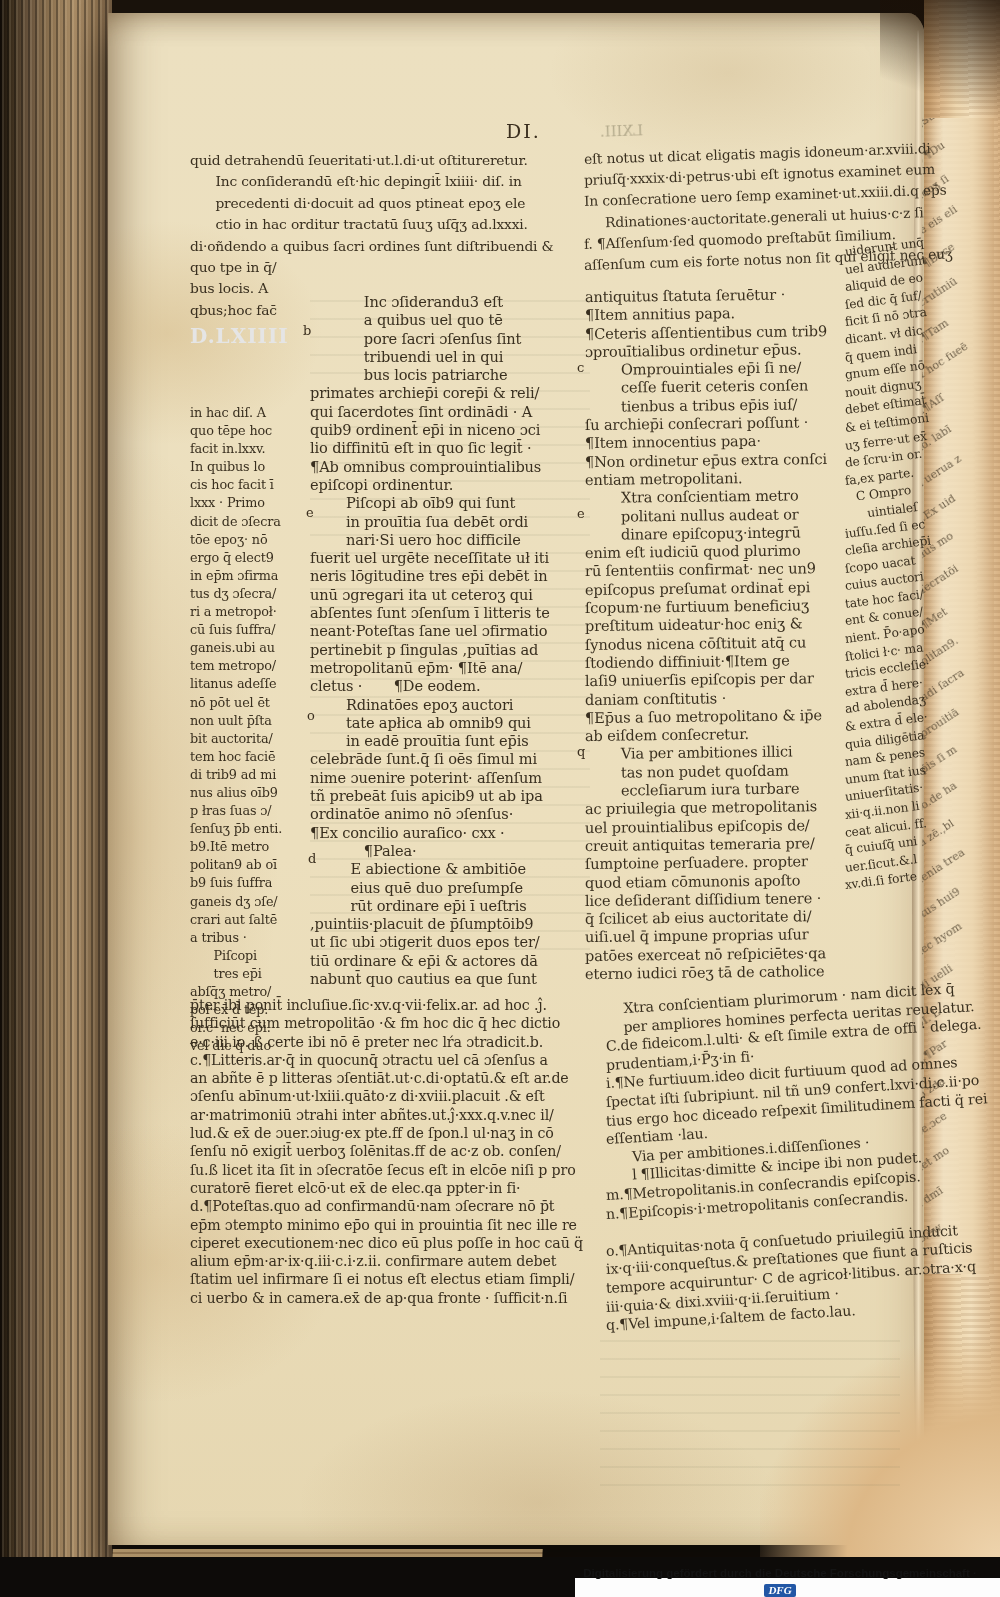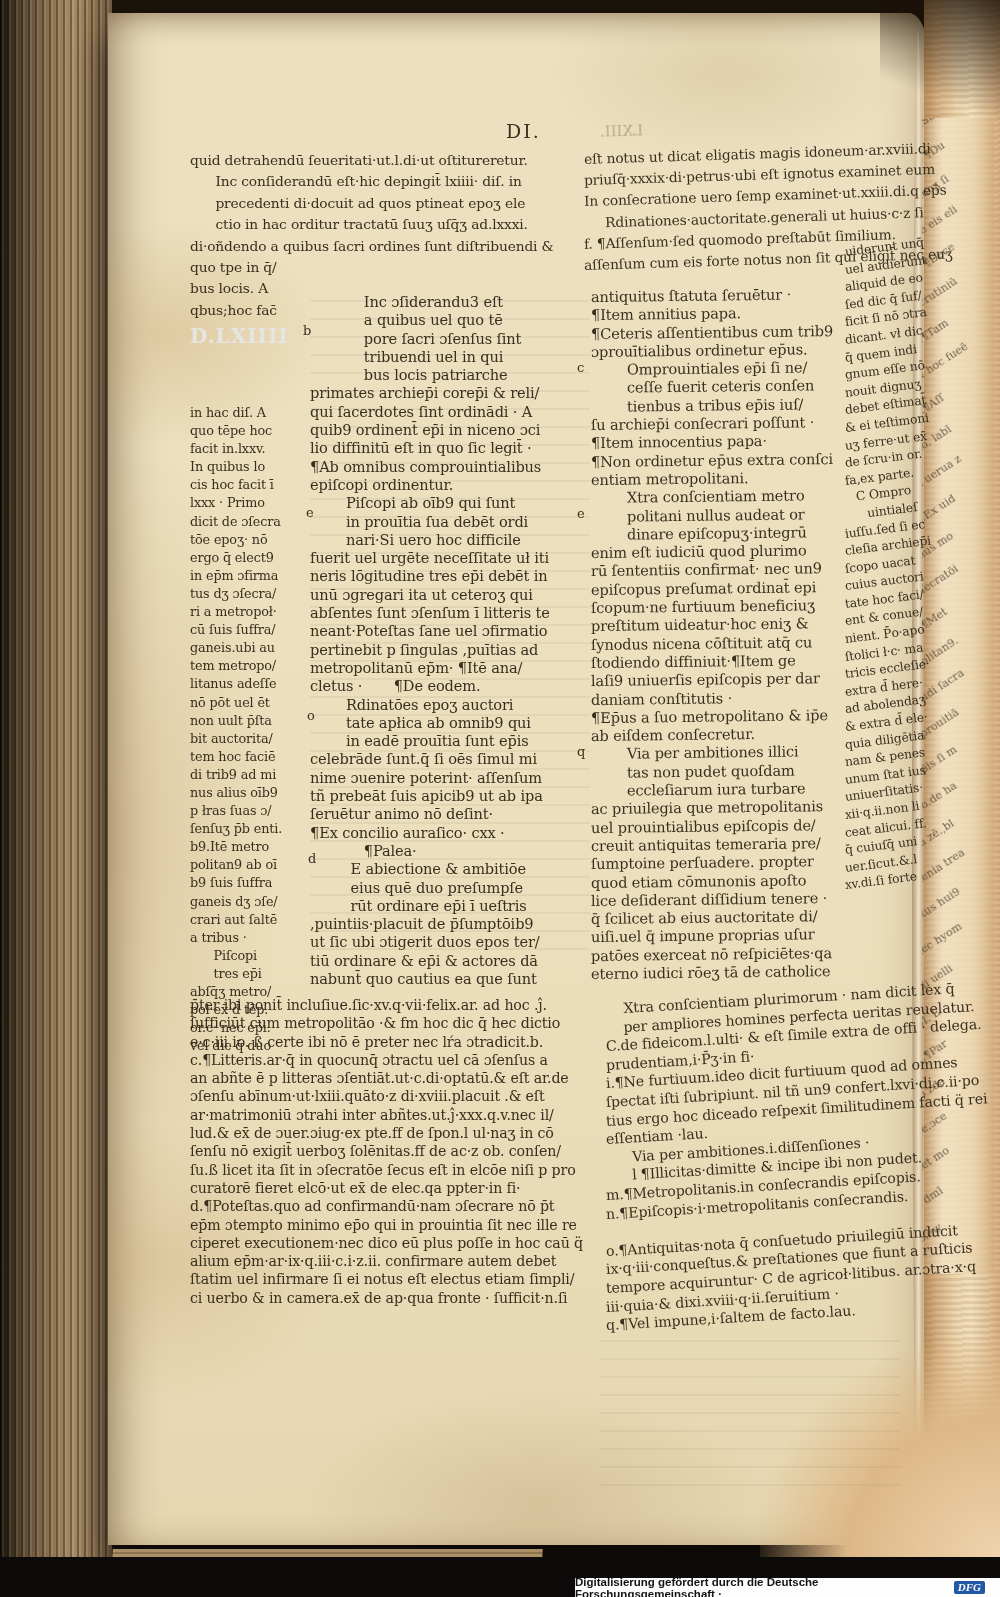--- a/index.html
+++ b/index.html
@@ -47,40 +47,40 @@
   .nextpage .ln{height:36px;font-size:11px;color:#4a3d2a;opacity:.78;white-space:pre;
     transform:rotate(-33deg);transform-origin:0 50%;filter:blur(.3px);}
   
   .tb{position:absolute;color:#392f1f;}
   .tb .ln{white-space:pre;letter-spacing:-0.15px;}
   #blk-topleft{left:190px;top:150px;font-size:13.8px;line-height:21.4px;}
   #blk-topright{left:584px;top:149px;font-size:13.8px;line-height:21.2px;}
   #blk-topright .ln{transform:rotate(-1.8deg);transform-origin:0 50%;}
   #blk-leftgloss{left:190px;top:368px;width:120px;font-size:12.8px;line-height:18.1px;margin-top:36px;}
   #blk-center{left:310px;top:293px;font-size:14.6px;line-height:18.3px;}
-  #blk-right{left:585px;top:288px;font-size:14.6px;line-height:18.3px;margin-left:6px;}
+  #blk-right{left:585px;top:288px;font-size:14.6px;line-height:18.3px;}
   #blk-right .ln{transform:rotate(-0.7deg);transform-origin:0 50%;}
   #blk-rightgloss{left:845px;top:244px;font-size:12.3px;line-height:17.6px;}
   #blk-rightgloss .ln{transform:rotate(-7deg);transform-origin:0 50%;}
   #blk-bottomleft{left:190px;top:996px;font-size:14.2px;line-height:18.3px;}
   #blk-bottomright{left:606px;top:1000px;font-size:14.2px;line-height:18.6px;}
   #blk-bottomright .ln{transform:rotate(-3.4deg);transform-origin:0 50%;}
   
   .running-title{position:absolute;left:506px;top:120px;font-size:19px;letter-spacing:2px;color:#3a2e1e;}
   .showthrough{position:absolute;left:600px;top:122px;font-size:15px;color:rgba(95,90,62,.38);
     transform:scaleX(-1) rotate(2deg);filter:blur(.7px);}
   .dist-heading{position:absolute;left:190px;top:324px;font-size:20px;font-weight:700;letter-spacing:1px;color:#e5e5e5;}
   .glt{position:absolute;font-size:13px;color:#3b2f1f;}
   #g0{left:303px;top:323px;} #g1{left:306px;top:505px;} #g2{left:307px;top:708px;}
   #g3{left:308px;top:851px;} #g4{left:577px;top:360px;} #g5{left:577px;top:506px;}
   #g6{left:577px;top:744px;}
   
   .black-bar{position:absolute;left:0;right:0;bottom:0;height:40px;background:#0d0b09;}
   .white-bar{position:absolute;left:575px;right:0;bottom:0;height:19px;background:#fdfdfd;
-    display:flex;align-items:center;justify-content:flex-end;gap:5px;padding-right:15px;box-sizing:border-box;}
+    display:flex;align-items:center;justify-content:flex-end;gap:5px;padding-right:15px;box-sizing:border-box;flex-direction:column;}
   .white-bar .txt{font:700 11.5px "Liberation Sans",sans-serif;color:#141414;}
   .dfg{font:italic 700 11px "Liberation Serif",serif;color:#ffffff;background:#2257a5;
     padding:0 4px 1px;border-radius:2px;}
 </style>
 </head>
 <body>
 
 <div class="stage">
 
   <div class="binding"></div>
@@ -219,21 +219,21 @@
       <div class="ln">neant·Poteſtas ſane uel ɔfirmatio</div>
       <div class="ln">pertinebit p ſingulas ,puītias ad</div>
       <div class="ln">metropolitanū ep̄m· ¶Itē ana/</div>
       <div class="ln">cletus ·       ¶De eodem.</div>
       <div class="ln">        Rdinatōes epoʒ auctori</div>
       <div class="ln">        tate apłica ab omnib9 qui</div>
       <div class="ln">        in eadē prouītia ſunt ep̄is</div>
       <div class="ln">celebrāde ſunt.q̄ ſi oēs ſimul mi</div>
       <div class="ln">nime ɔuenire poterint· aſſenſum</div>
       <div class="ln">tñ prebeāt ſuis apicib9 ut ab ipa</div>
-      <div class="ln">ſeruētur animo nō deſint·</div>
+      <div class="ln">ordinatōe animo nō ɔſenſus·</div>
       <div class="ln">¶Ex concilio auraſico· cxx ·</div>
       <div class="ln">            ¶Palea·</div>
       <div class="ln">         E abiectione &amp; ambitiōe</div>
       <div class="ln">         eius quē duo preſumpſe</div>
       <div class="ln">         rūt ordinare ep̄i ī ueſtris</div>
       <div class="ln">,puintiis·placuit de p̄ſumptōib9</div>
       <div class="ln">ut ſic ubi ɔtigerit duos epos ter/</div>
       <div class="ln">tiū ordinare &amp; ep̄i &amp; actores dā</div>
       <div class="ln">nabunt̄ quo cautius ea que ſunt</div>
     </div>

